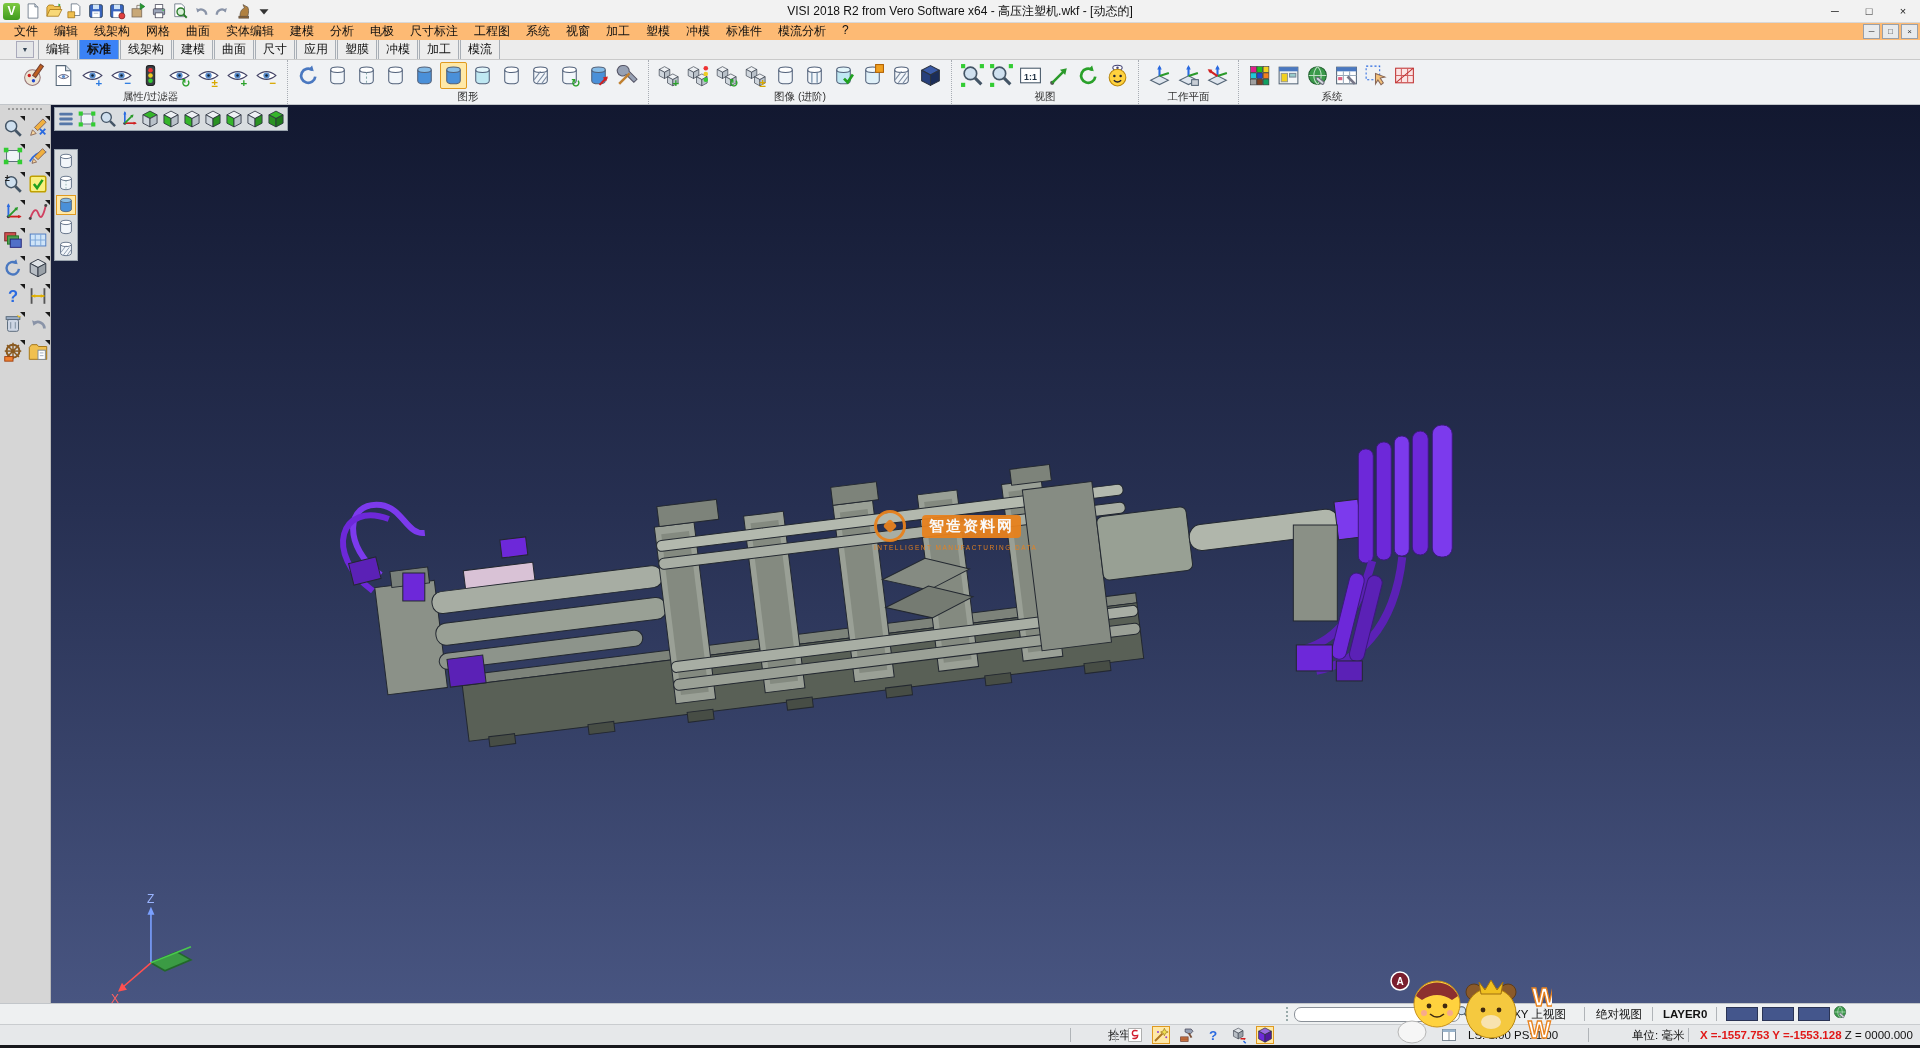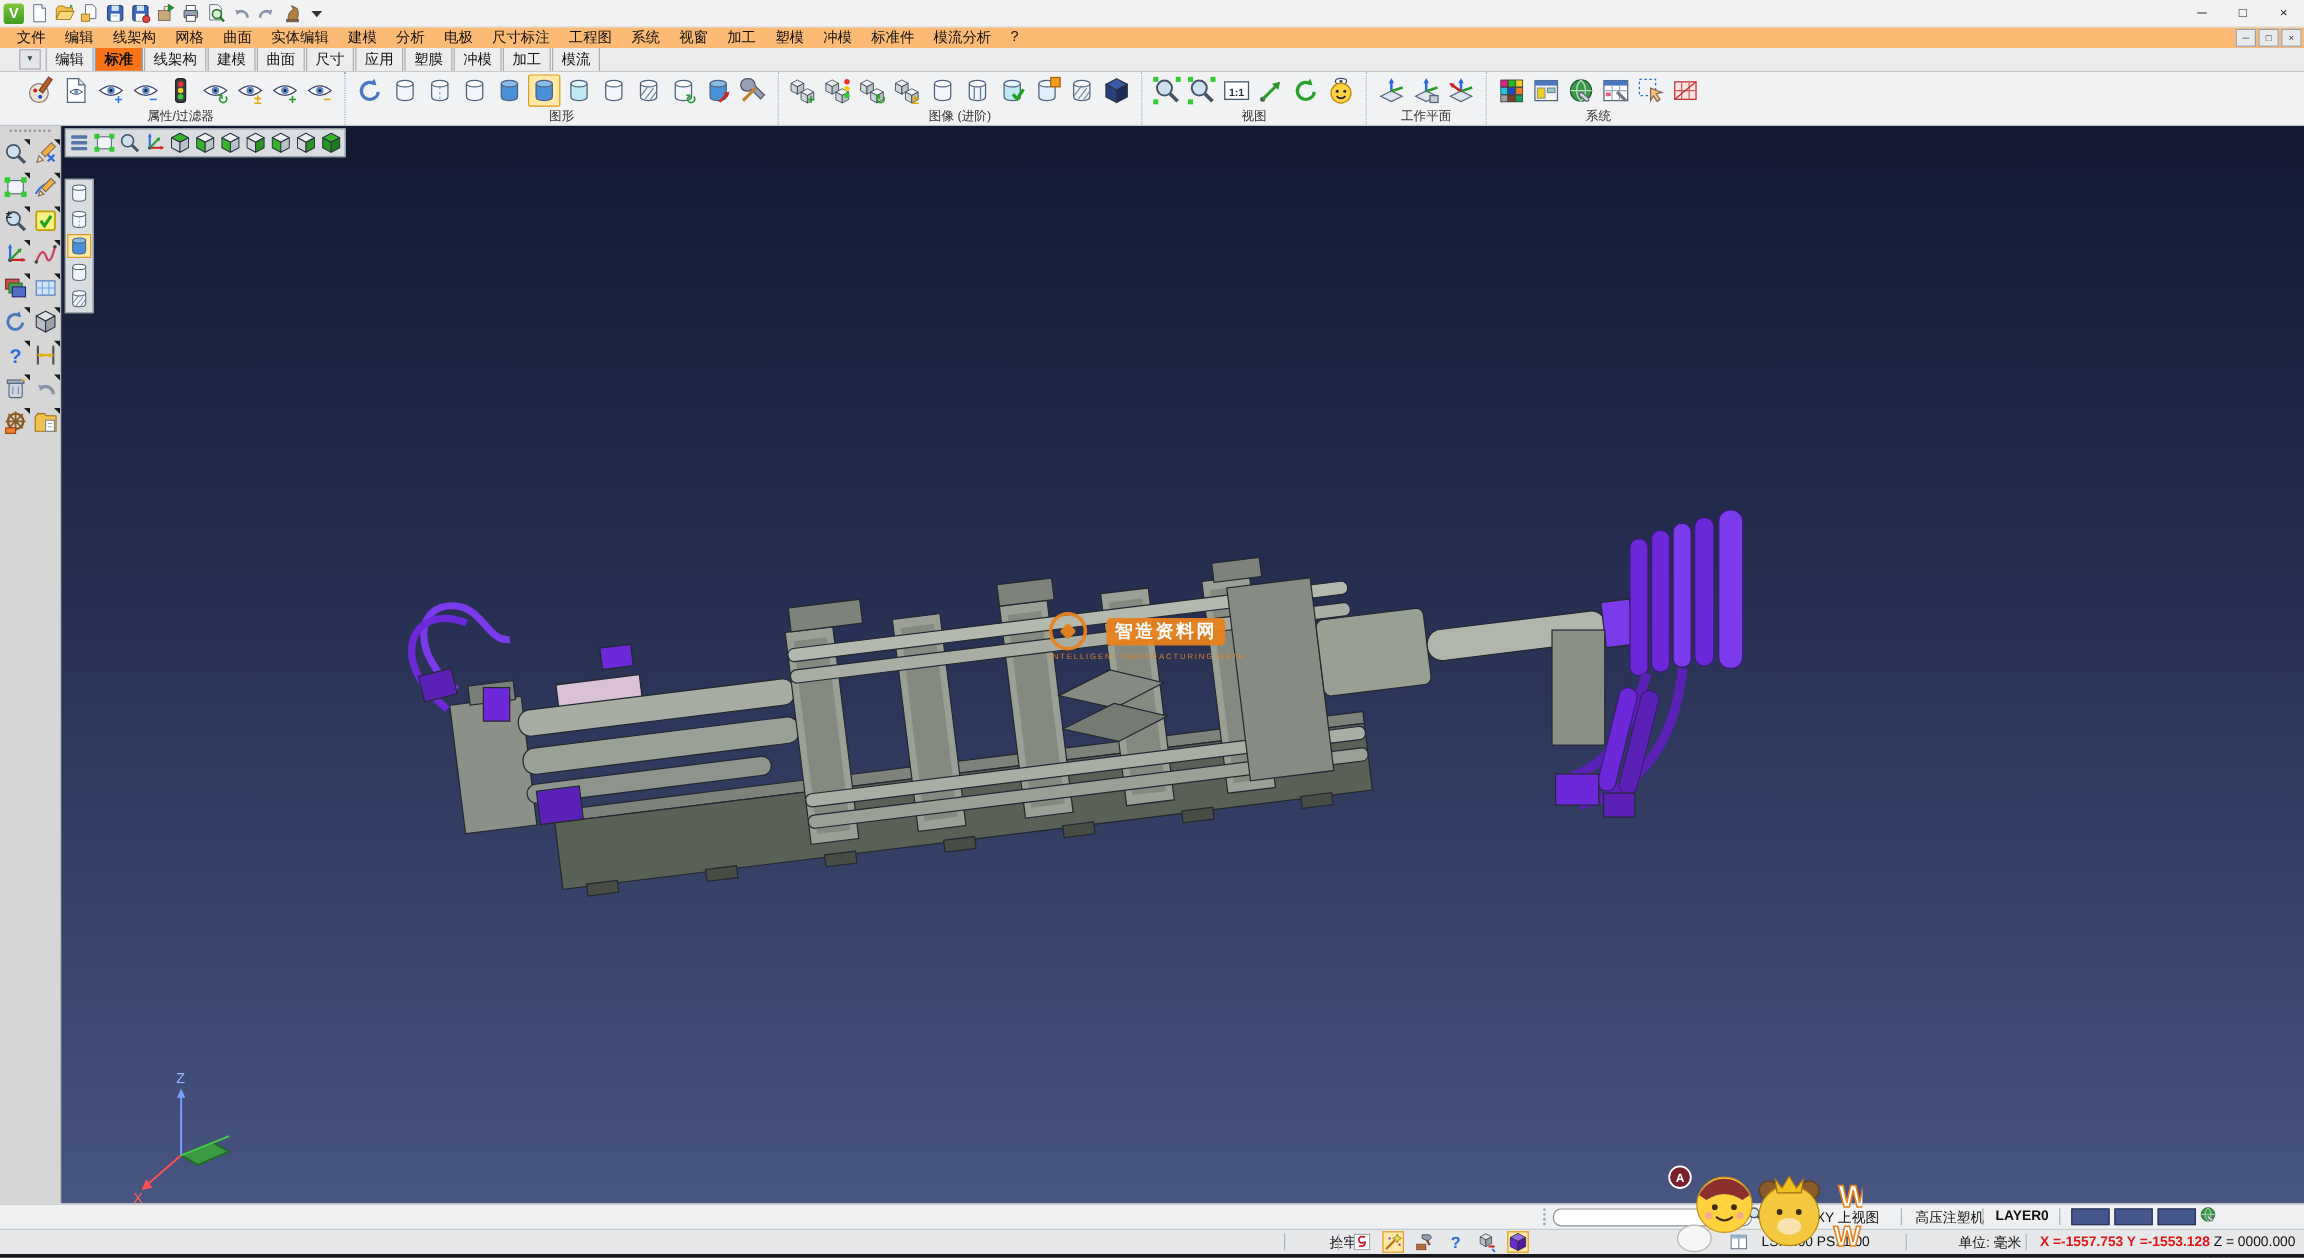--- a/index.html
+++ b/index.html
@@ -19,21 +19,21 @@
   
   .menubar{height:17px;display:flex;align-items:center;background:#fdba74;padding-left:6px;position:relative;}
   .mitem{padding:0 8px;font-size:12px;color:#111;cursor:default;}
   .childcontrols{margin-left:auto;display:flex;margin-right:2px;}
   .cbtn{width:15px;height:13px;border:1px solid #9aa0a8;background:#e8eaec;margin-left:2px;font-size:8px;
         display:flex;align-items:center;justify-content:center;color:#333;}
   
   .tabrow{height:19px;display:flex;align-items:flex-end;background:#ececec;padding-left:4px;border-bottom:1px solid #c9c9c9;}
   .tabdrop{width:16px;height:15px;border:1px solid #aab;background:#e4e6e8;font-size:7px;display:flex;align-items:center;justify-content:center;margin:0 4px 1px 12px;color:#345;}
   .tab{padding:1px 7px;border:1px solid #a8aeb5;border-bottom:none;background:#ededed;margin-right:1px;font-size:12px;}
-  .tab.sel{background:#f97316;border-color:#7da4c6;font-weight:bold;}
+  .tab.sel{background:#3b82f6;border-color:#7da4c6;font-weight:bold;}
   
   .ribbon{height:44px;background:#f0f2f4;display:flex;align-items:stretch;padding-left:14px;border-bottom:1px solid #c2c6ca;}
   .rgroup{display:flex;flex-direction:column;justify-content:flex-start;border-right:1px dotted #a8adb4;padding:2px 7px 0 7px;}
   .ricons{display:flex;gap:2px;}
   .ric{width:25px;height:25px;padding:1px;border-radius:2px;}
   .ric svg{width:100%;height:100%;}
   .ric.sel,.sic.sel,.stic.sel{background:#ffe9a8;outline:1.5px solid #e09a20;outline-offset:-1px;}
   .rlabel{text-align:center;font-size:10.5px;color:#333;margin-top:1px;}
   
   .main{display:flex;height:898px;}
@@ -135,20 +135,21 @@
             <path d="M18.5 8L17 14l-4.5-3.5z" fill="#8a94a8"></path>
           </svg></div>
         <div class="qic"><svg viewBox="0 0 24 24">
             <path d="M8 20c0-6 1-10 6-12l-2-4.5 6.5 3.5c2 5 0.5 13-2 13z" fill="#b08040" stroke="#654"></path>
             <rect x="6.5" y="19" width="13" height="2.5" fill="#8a6030" stroke="#654"></rect>
           </svg></div>
         <div class="qic"><svg viewBox="0 0 24 24">
             <path d="M6 9.5h12l-6 7z" fill="#333"></path>
           </svg></div>
       </div>
+    <div class="apptitle">VISI 2018 R2 from Vero Software x64 - 高压注塑机.wkf - [动态的]</div>
     <div class="wincontrols">
 
     <div class="wbtn">─</div>
         <div class="wbtn">□</div>
         <div class="wbtn">×</div>
       </div>
   </header>
 
   <nav class="menubar">
     <div style="display:flex">
@@ -873,21 +874,21 @@
     </div>
     <div class="abs s16" style="left:1455px">
         <span class="s16"><svg viewBox="0 0 24 24">
             <circle cx="10" cy="10" r="6" fill="#cfe0ef" stroke="#456" stroke-width="1.6"></circle>
             <line x1="14.5" y1="14.5" x2="20.5" y2="20.5" stroke="#456" stroke-width="3"></line>
           </svg></span>
       </div>
     <div class="abs vsep" style="left:1477px"></div>
     <div class="abs" style="left:1487px">绝对 XY 上视图</div>
     <div class="abs vsep" style="left:1584px"></div>
-    <div class="abs" style="left:1596px">高压注塑机</div>
+    <div class="abs" style="left:1596px">绝对视图</div>
     <div class="abs vsep" style="left:1652px"></div>
     <div class="abs bold" style="left:1663px">LAYER0</div>
     <div class="abs vsep" style="left:1716px"></div>
     <div class="abs" style="left:1726px">
 
     <span class="pbar"></span>
         <span class="pbar"></span>
         <span class="pbar"></span>
       </div>
     <div class="abs s16" style="left:1832px">

